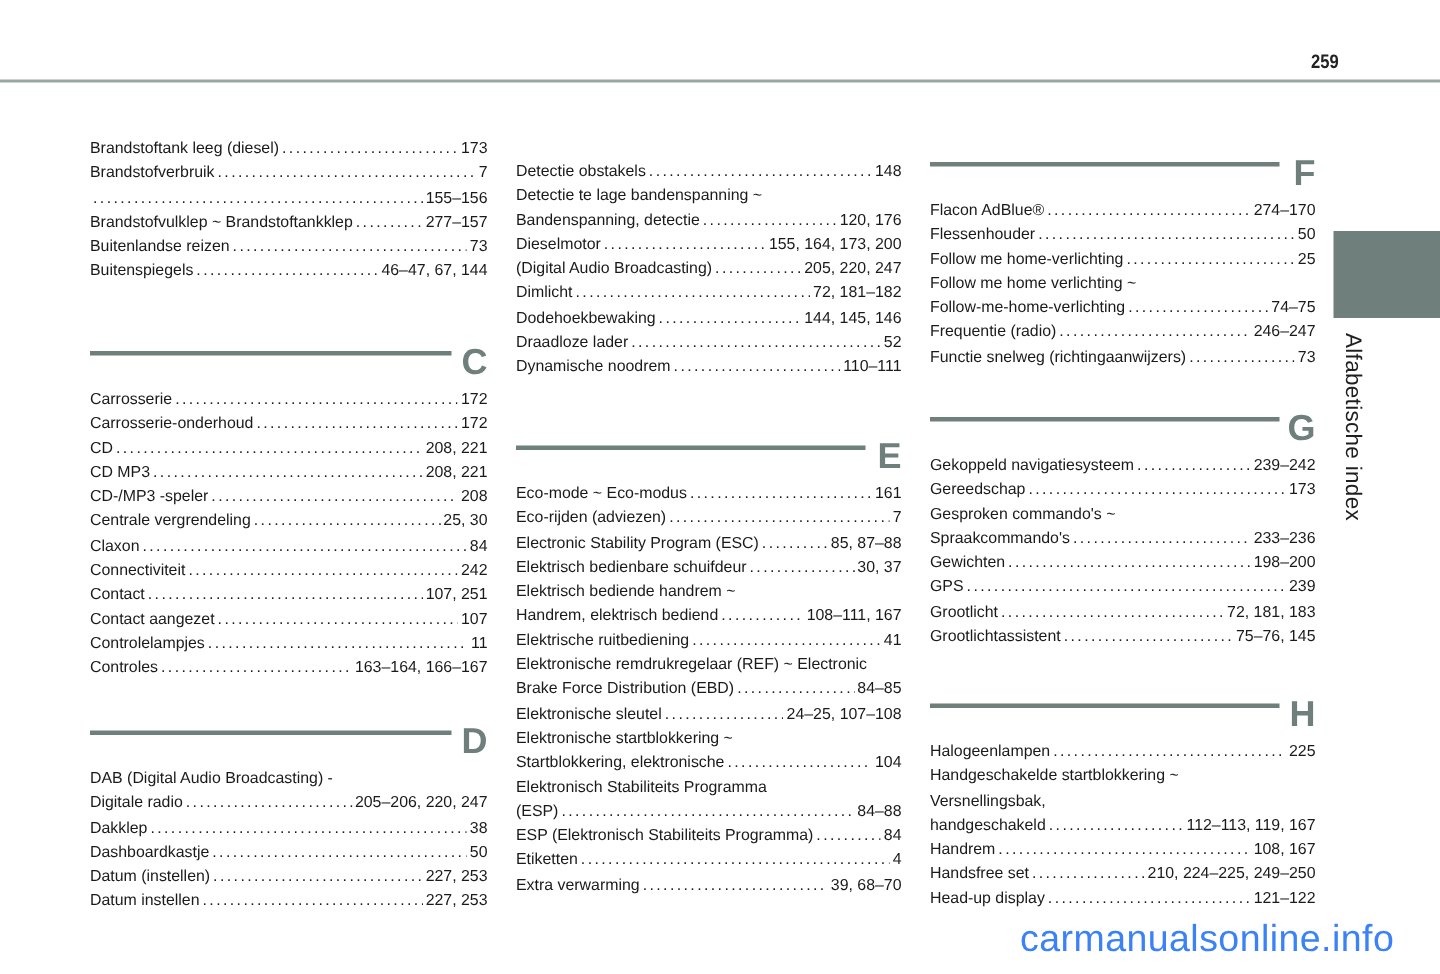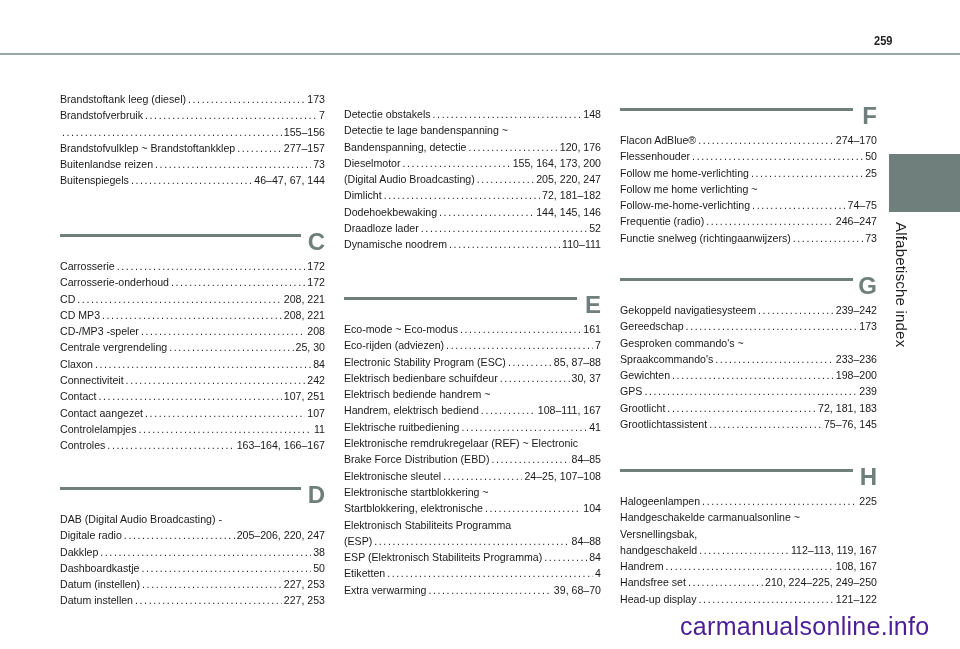--- a/index.html
+++ b/index.html
@@ -50,21 +50,21 @@
     .entry .dots {
       flex: 1 1 auto; overflow: hidden; margin: 0 2px;
       letter-spacing: 1.6px; color: #1a1a1a;
     }
     .entry .dots::before {
       content: "........................................................................................................................";
     }
     .entry .pages { flex: 0 0 auto; }
     .watermark {
       position: absolute; left: 680px; top: 612px;
-      font-size: 25px; color: #4c1d95; letter-spacing: 0.3px;
+      font-size: 25px; color: #3b82f6; letter-spacing: 0.3px;
     }
   </style>
 </head>
 <body>
 
 <div class="page-number">259</div>
 <div class="top-rule"></div>
 <div class="side-tab"></div>
 <div class="side-label">Alfabetische index</div>
 
@@ -436,21 +436,21 @@
       <div class="section-rule"></div>
       <div class="section-letter">H</div>
     </div>
     <ul class="entries">
         <li class="entry">
           <span class="term">Halogeenlampen</span>
           <span class="dots"></span>
           <span class="pages">225</span>
         </li>
         <li class="entry continuation">
-          <span class="term">Handgeschakelde carmanualsonline ~</span>
+          <span class="term">Handgeschakelde startblokkering ~</span>
         </li>
         <li class="entry continuation">
           <span class="term">Versnellingsbak,</span>
         </li>
         <li class="entry">
           <span class="term">handgeschakeld</span>
           <span class="dots"></span>
           <span class="pages">112–113, 119, 167</span>
         </li>
         <li class="entry">

